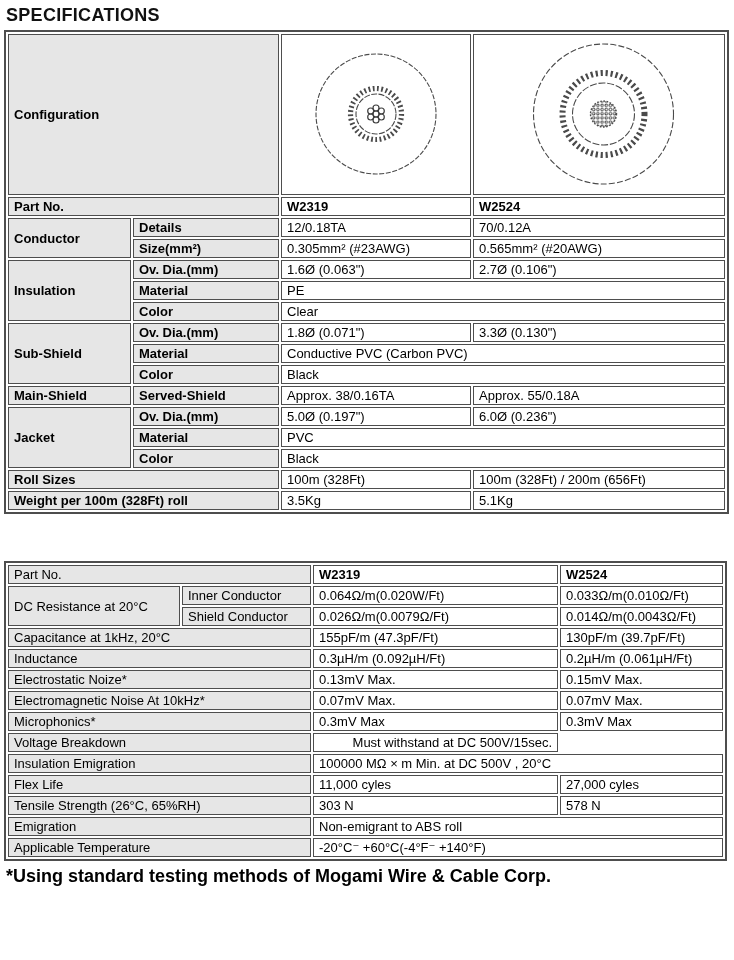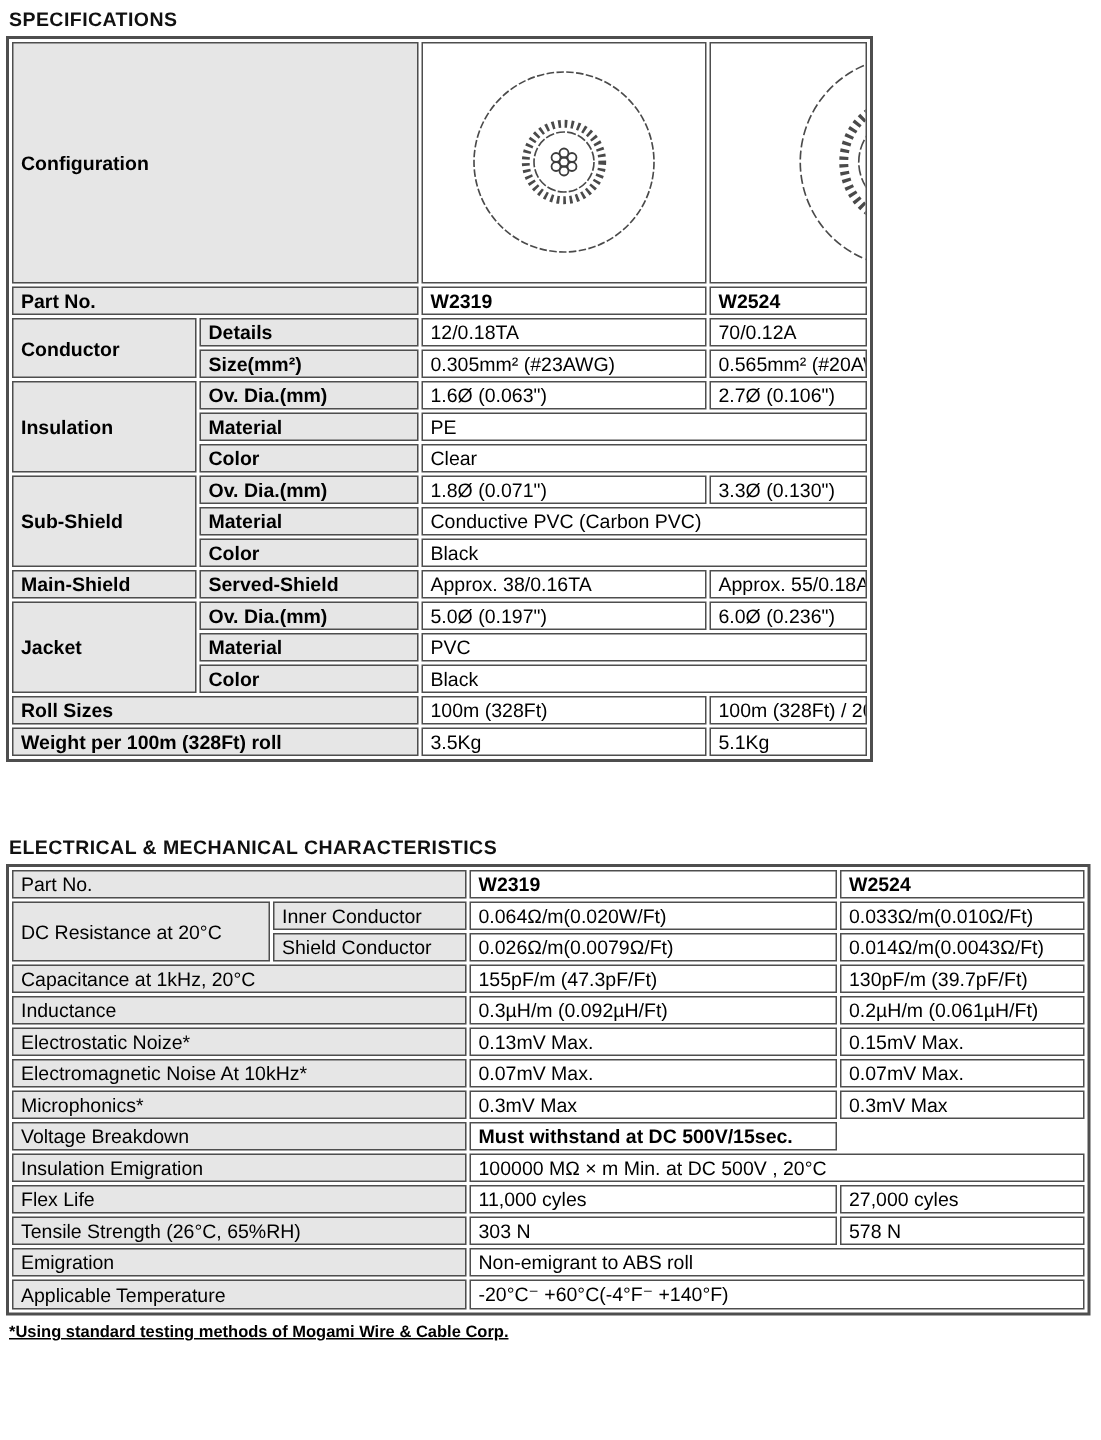--- a/index.html
+++ b/index.html
@@ -1,32 +1,32 @@
 <!DOCTYPE html>
 <html><head>
 <meta charset="utf-8">
 <style>
   html,body{margin:0;padding:0;background:#ffffff;}
   body{width:734px;font-family:"Liberation Sans","DejaVu Sans",sans-serif;color:#000;}
   .page{width:734px;box-sizing:border-box;padding:3px 3px 0 4px;}
-  .sec-title{font-size:13px;font-weight:bold;margin:2px 0 4px 2px;letter-spacing:.3px;color:#111;}
+  .sec-title{font-size:18px;font-weight:bold;margin:2px 0 4px 2px;letter-spacing:.3px;color:#111;}
   table{border-collapse:separate;border-spacing:2px;border:2px solid #4e4e4e;background:#fff;table-layout:fixed;}
-  table.spec{width:578px;}
+  table.spec{width:725px;}
   table.elec{width:723px;}
   td{border:1px solid #4e4e4e;font-size:13px;padding:1px 5px;height:16px;white-space:nowrap;overflow:hidden;vertical-align:middle;box-sizing:border-box;}
   table.elec td{height:17px;}
   td.lbl{background:#e6e6e6;text-align:left;font-weight:bold;}
   table.elec td.lbl{font-weight:normal;}
   td.val{background:#fff;font-weight:normal;}
   td.bold{font-weight:bold;}
-  td.left{text-align:left;font-weight:bold;}
+  td.left{text-align:right;}
   td.ghost{border:none;background:transparent;}
   td.diagram{padding:0;text-align:center;vertical-align:middle;height:161px;}
   .gap{height:47px;}
-  .footnote{font-size:11px;font-weight:bold;margin:5px 0 0 2px;text-decoration:underline;}
+  .footnote{font-size:18px;font-weight:bold;margin:5px 0 0 2px;}
   svg{display:block;margin:0 auto;}
 </style>
 </head>
 <body>
 
 <div class="page">
 
   <div class="sec-title">SPECIFICATIONS</div>
 
   <table class="spec">
@@ -141,21 +141,20 @@
     <tr>
       <td class="lbl" colspan="2">Weight per 100m (328Ft) roll</td>
       <td class="val">3.5Kg</td>
       <td class="val">5.1Kg</td>
     </tr>
   </tbody>
     </table>
 
   <div class="gap"></div>
 
-  <div class="sec-title">ELECTRICAL &amp; MECHANICAL CHARACTERISTICS</div>
 
   <table class="elec">
     <colgroup>
         <col style="width:172px">
         <col style="width:129px">
         <col style="width:245px">
         <col>
       </colgroup>
     <tbody>
         <tr>

